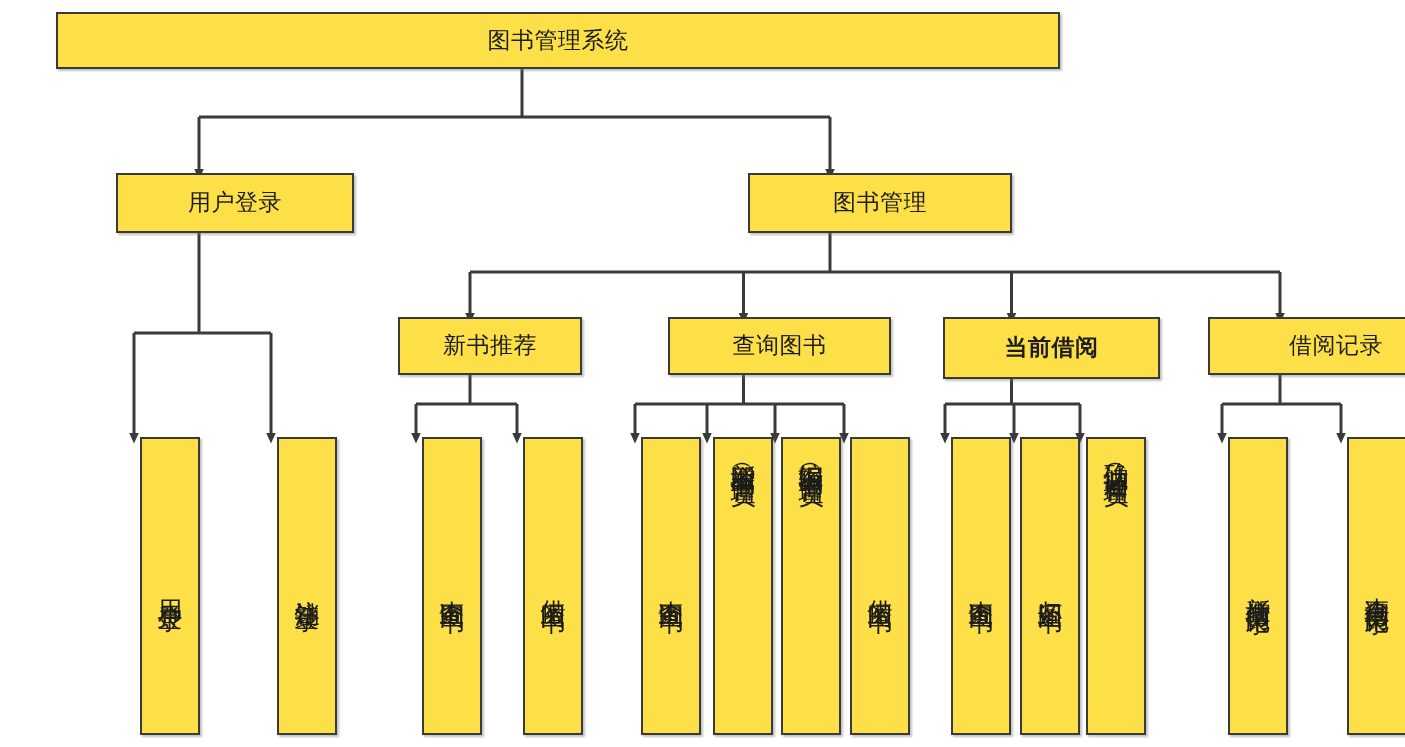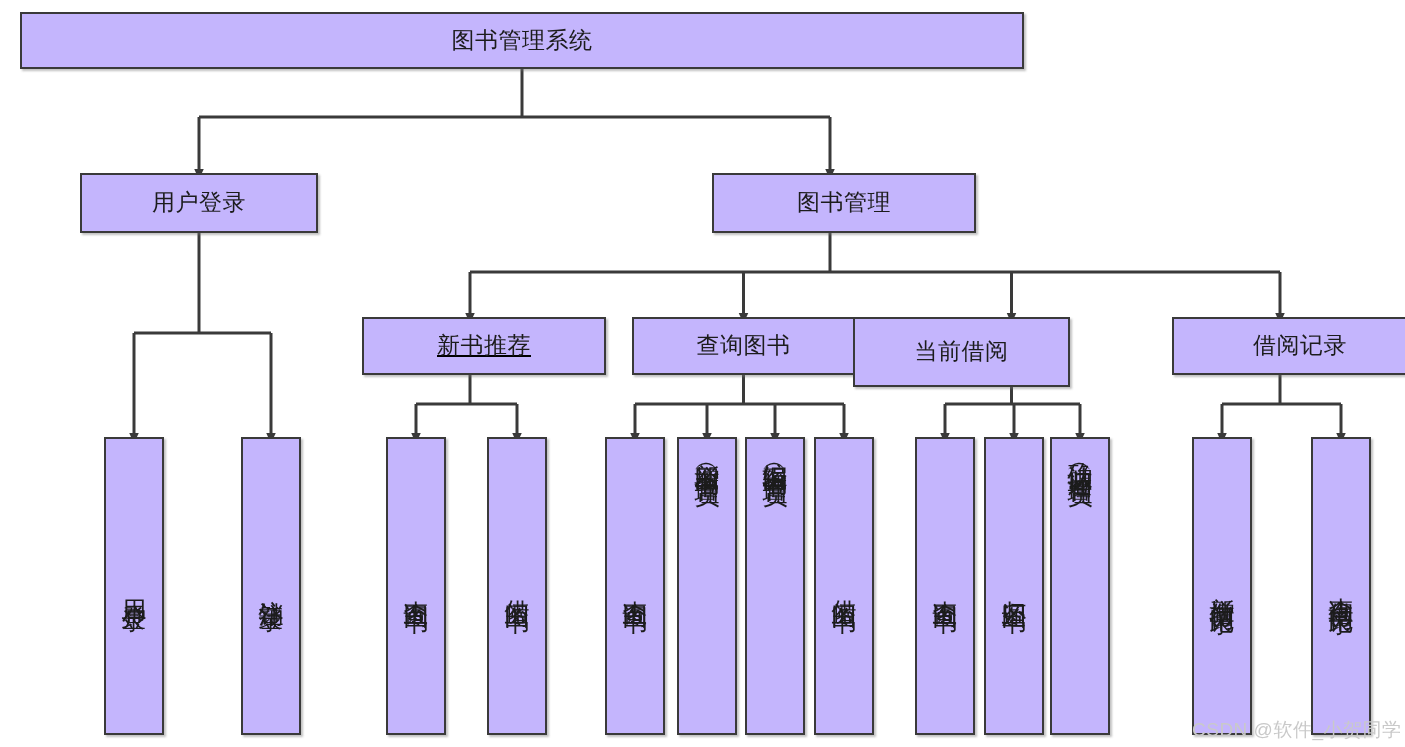--- a/index.html
+++ b/index.html
@@ -24,27 +24,28 @@
     position: absolute;
     left: 0;
     top: 0;
     width: 1405px;
     height: 747px;
     pointer-events: none;
   }
   .node {
     position: absolute;
     box-sizing: border-box;
-    background: #c4b5fd;
+    background: #fde047;
     border: 2px solid #3a3a3a;
     box-shadow: 2px 2px 2px rgba(120,120,120,0.45);
     display: flex;
     align-items: center;
     justify-content: center;
     overflow: hidden;
+    margin-left: 36px;
   }
   .node-label {
     color: #1c1c1c;
     text-align: center;
     letter-spacing: 0.5px;
     white-space: nowrap;
     line-height: 1.12;
   }
   
   .node.horiz .node-label {
@@ -128,27 +129,27 @@
   <div id="node-layer">
       <div class="node horiz root" style="left: 20px; top: 12px; width: 1004px; height: 57px;">
         <div class="node-label">图书管理系统</div>
       </div>
       <div class="node horiz" style="left: 80px; top: 173px; width: 238px; height: 60px;">
         <div class="node-label">用户登录</div>
       </div>
       <div class="node horiz" style="left: 712px; top: 173px; width: 264px; height: 60px;">
         <div class="node-label">图书管理</div>
       </div>
-      <div class="node horiz" style="left: 362px; top: 317px; width: 244px; height: 58px; text-decoration: underline;">
+      <div class="node horiz" style="left: 362px; top: 317px; width: 184px; height: 58px;">
         <div class="node-label">新书推荐</div>
       </div>
       <div class="node horiz" style="left: 632px; top: 317px; width: 223px; height: 58px;">
         <div class="node-label">查询图书</div>
       </div>
-      <div class="node horiz" style="left: 853px; top: 317px; width: 217px; height: 70px;">
+      <div class="node horiz" style="left: 907px; top: 317px; width: 217px; height: 62px; font-weight: bold;">
         <div class="node-label">当前借阅</div>
       </div>
       <div class="node horiz" style="left: 1172px; top: 317px; width: 256px; height: 58px;">
         <div class="node-label">借阅记录</div>
       </div>
       <div class="node vert centered" style="left: 104px; top: 437px; width: 60px; height: 298px;">
         <div class="node-label">用户登录</div>
       </div>
       <div class="node vert centered" style="left: 241px; top: 437px; width: 60px; height: 298px;">
         <div class="node-label">注销登录</div>
@@ -180,14 +181,13 @@
       <div class="node vert" style="left: 1050px; top: 437px; width: 60px; height: 298px;">
         <div class="node-label">确认归还（管理员）</div>
       </div>
       <div class="node vert centered" style="left: 1192px; top: 437px; width: 60px; height: 298px;">
         <div class="node-label">新增借阅记录</div>
       </div>
       <div class="node vert centered" style="left: 1311px; top: 437px; width: 60px; height: 298px;">
         <div class="node-label">查询借阅记录</div>
       </div>
     </div>
-  <div class="watermark" style="left: 1192px; top: 717px;">CSDN @软件_小贺同学</div>
 </div>
 
 </body></html>

